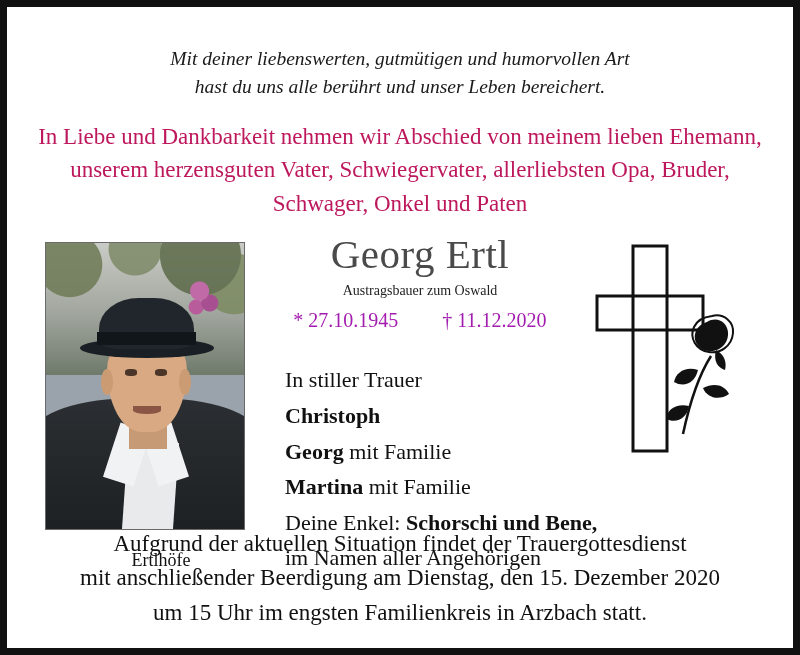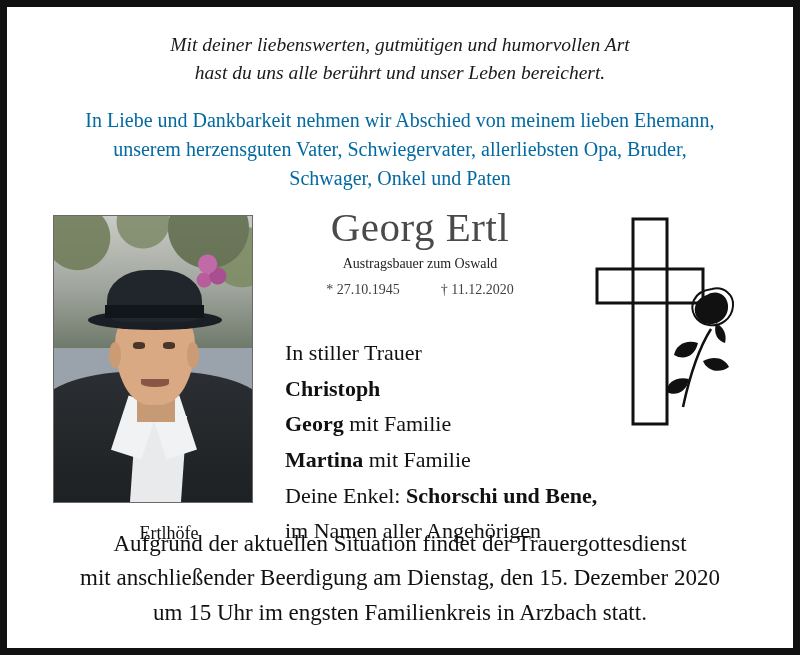--- a/index.html
+++ b/index.html
@@ -15,54 +15,54 @@
     width: 800px;
     height: 655px;
     box-sizing: border-box;
     border: 7px solid #111111;
     background: #ffffff;
     overflow: hidden;
   }
   .inner {
     position: absolute;
     inset: 0;
-    padding: 18px 28px 14px 28px;
+    padding: 32px 28px 14px 28px;
     box-sizing: border-box;
   }
 
   .epitaph {
     text-align: center;
     font-style: italic;
     font-size: 19.5px;
     line-height: 1.45;
     color: #1a1a1a;
     margin: 6px auto 0 auto;
     width: 92%;
   }
   .epitaph div { white-space: nowrap; }
 
   .intro {
     text-align: center;
-    font-size: 20px;
+    font-size: 23px;
     line-height: 1.46;
-    color: #0369a1;
+    color: #be185d;
     margin-top: 18px;
   }
   .intro div { white-space: nowrap; }
 
   .middle {
     position: relative;
     margin-top: 12px;
     height: 360px;
   }
 
   
   .photo-block {
     position: absolute;
-    left: 18px;
+    left: 10px;
     top: 10px;
     width: 232px;
   }
   .photo {
     width: 200px;
     height: 288px;
     border: 1px solid #6a6a6a;
     box-sizing: border-box;
     overflow: hidden;
     position: relative;
@@ -154,22 +154,22 @@
     line-height: 1.1;
     color: #4a4a4a;
     letter-spacing: 0.5px;
   }
   .deceased-role {
     font-size: 14px;
     color: #222222;
     margin-top: 6px;
   }
   .dates {
-    font-size: 14px;
-    color: #404040;
+    font-size: 20px;
+    color: #a21caf;
     margin-top: 10px;
   }
   .dates .gap { display: inline-block; width: 34px; }
 
   .mourning {
     position: absolute;
     left: 250px;
     top: 130px;
     font-size: 22px;
     line-height: 1.62;

